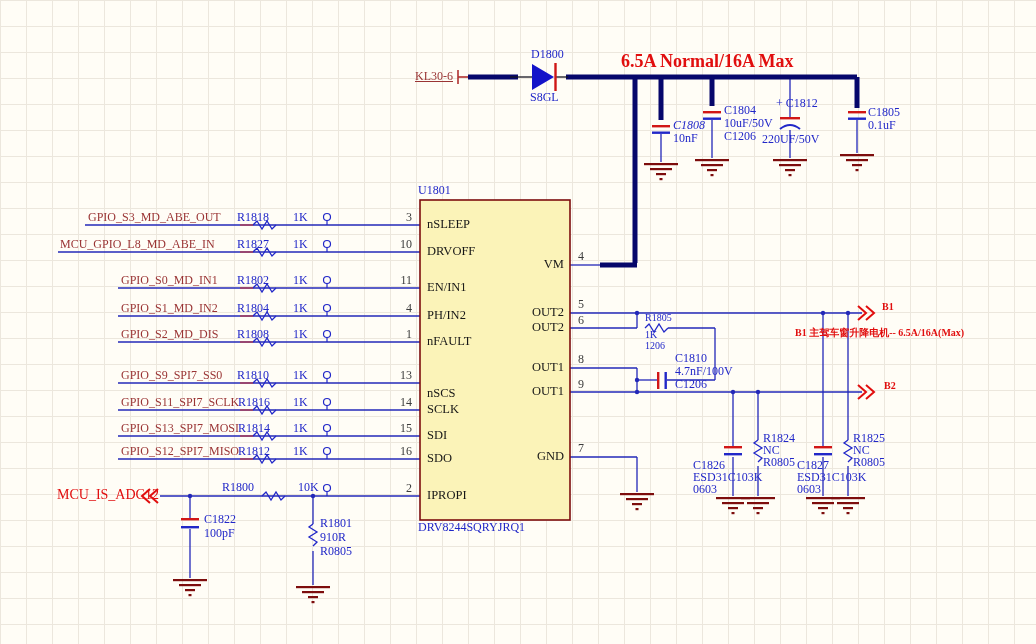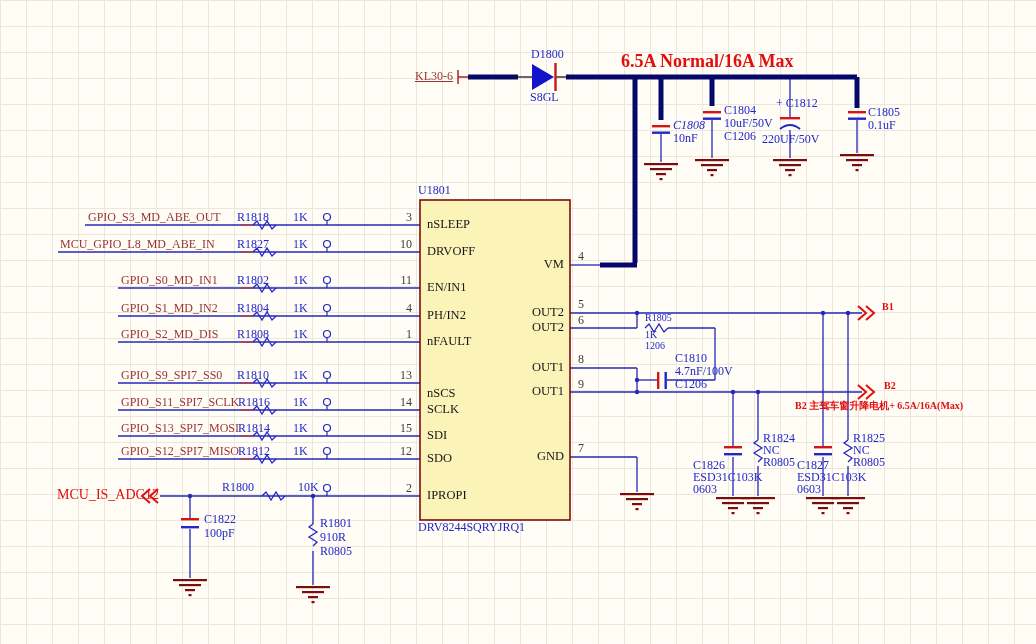--- a/index.html
+++ b/index.html
@@ -366,21 +366,21 @@
 <div class="t gray rt" style="left:396px; top:396px; width:16px;">14</div>
 
 <div class="t net" style="left:121px; top:422px;">GPIO_S13_SPI7_MOSI</div>
 <div class="t blue" style="left:238px; top:422px;">R1814</div>
 <div class="t blue" style="left:293px; top:422px;">1K</div>
 <div class="t gray rt" style="left:396px; top:422px; width:16px;">15</div>
 
 <div class="t net" style="left:121px; top:445px;">GPIO_S12_SPI7_MISO</div>
 <div class="t blue" style="left:238px; top:445px;">R1812</div>
 <div class="t blue" style="left:293px; top:445px;">1K</div>
-<div class="t gray rt" style="left:396px; top:445px; width:16px;">12</div>
+<div class="t gray rt" style="left:396px; top:445px; width:16px;">16</div>
 
 <div class="t red" style="left:57px; top:488px;">MCU_IS_ADC12</div>
 <div class="t blue" style="left:222px; top:481px;">R1800</div>
 <div class="t blue" style="left:298px; top:481px;">10K</div>
 <div class="t gray rt" style="left:396px; top:482px; width:16px;">2</div>
 
 <div class="t blue" style="left:204px; top:513px;">C1822</div>
 <div class="t blue" style="left:204px; top:527px;">100pF</div>
 <div class="t blue" style="left:320px; top:517px;">R1801</div>
 <div class="t blue" style="left:320px; top:531px;">910R</div>
@@ -388,21 +388,21 @@
 
 <div class="t blue sm" style="left:645px; top:313px;">R1805</div>
 <div class="t blue sm" style="left:645px; top:330px;">1K</div>
 <div class="t blue sm" style="left:645px; top:341px;">1206</div>
 <div class="t blue" style="left:675px; top:352px;">C1810</div>
 <div class="t blue" style="left:675px; top:365px;">4.7nF/100V</div>
 <div class="t blue" style="left:675px; top:378px;">C1206</div>
 
 <div class="t red cn" style="left:882px; top:302px;">B1</div>
 <div class="t red cn" style="left:884px; top:381px;">B2</div>
-<div class="t red cn" style="left:795px; top:401px;">B2 主驾车窗升降电机+ 6.5A/16A(Max)</div>
+<div class="t red cn" style="left:795px; top:328px;">B1 主驾车窗升降电机-- 6.5A/16A(Max)</div>
 
 <div class="t blue" style="left:693px; top:459px;">C1826</div>
 <div class="t blue" style="left:693px; top:471px;">ESD31C103K</div>
 <div class="t blue" style="left:693px; top:483px;">0603</div>
 <div class="t blue" style="left:763px; top:432px;">R1824</div>
 <div class="t blue" style="left:763px; top:444px;">NC</div>
 <div class="t blue" style="left:763px; top:456px;">R0805</div>
 <div class="t blue" style="left:797px; top:459px;">C1827</div>
 <div class="t blue" style="left:797px; top:471px;">ESD31C103K</div>
 <div class="t blue" style="left:797px; top:483px;">0603</div>

